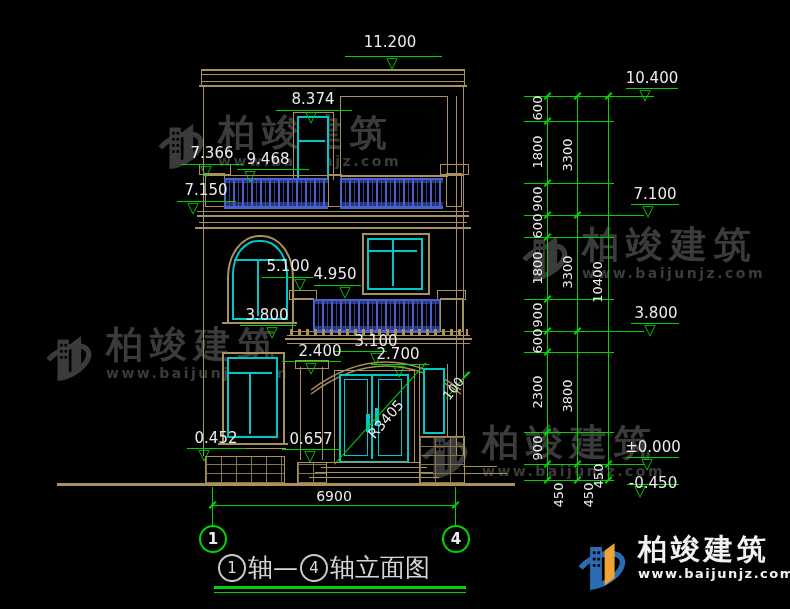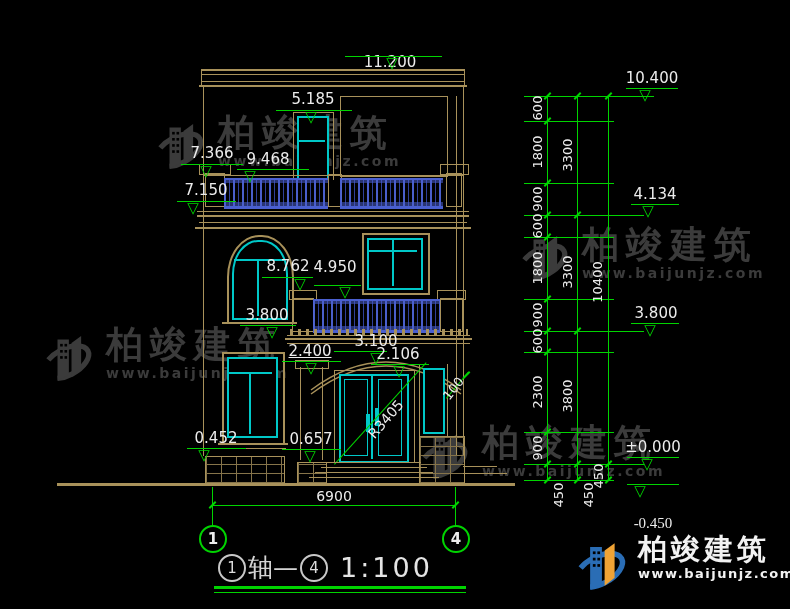--- a/index.html
+++ b/index.html
@@ -226,91 +226,91 @@
   <div class="stone" style="left:419px;top:436px;width:44px;height:46px;"></div>
   <div class="hl" style="left:327px;top:462px;width:94px;"></div>
   <div class="hl" style="left:321px;top:467px;width:106px;"></div>
   <div class="hl" style="left:315px;top:472px;width:118px;"></div>
   <div class="hl" style="left:309px;top:477px;width:130px;"></div>
   <div class="hl" style="left:463px;top:466px;width:34px;"></div>
   <div class="hl" style="left:463px;top:473px;width:44px;"></div>
 
   <div class="hl" style="left:57px;top:483px;width:458px;height:3px;"></div>
 
-  <span class="dim" style="left:390px;top:35px;margin-top:20px;">11.200</span>
+  <span class="dim" style="left:390px;top:35px;">11.200</span>
   <div class="ghl" style="left:345px;top:56px;width:97px;"></div>
   <span class="t" style="left:384px;top:56px;"></span>
 
-  <span class="dim" style="left:313px;top:92px;">5.185</span>
+  <span class="dim" style="left:313px;top:92px;">8.374</span>
   <div class="ghl" style="left:276px;top:110px;width:76px;"></div>
   <span class="t" style="left:303px;top:110px;"></span>
 
   <span class="dim" style="left:212px;top:146px;">7.366</span>
   <div class="ghl" style="left:181px;top:164px;width:62px;"></div>
   <span class="t" style="left:198px;top:164px;"></span>
 
   <span class="dim" style="left:268px;top:152px;">9.468</span>
   <div class="ghl" style="left:237px;top:169px;width:72px;"></div>
   <span class="t" style="left:242px;top:169px;"></span>
 
   <span class="dim" style="left:206px;top:183px;">7.150</span>
   <div class="ghl" style="left:177px;top:201px;width:59px;"></div>
   <span class="t" style="left:185px;top:201px;"></span>
 
-  <span class="dim" style="left:288px;top:259px;">8.762</span>
+  <span class="dim" style="left:288px;top:259px;">5.100</span>
   <div class="ghl" style="left:262px;top:277px;width:51px;"></div>
   <span class="t" style="left:292px;top:277px;"></span>
 
-  <span class="dim" style="left:335px;top:260px;text-align:center;">4.950</span>
+  <span class="dim" style="left:335px;top:267px;text-align:center;">4.950</span>
   <div class="ghl" style="left:314px;top:285px;width:47px;"></div>
   <span class="t" style="left:337px;top:285px;"></span>
 
   <span class="dim" style="left:267px;top:308px;">3.800</span>
   <div class="ghl" style="left:240px;top:325px;width:56px;"></div>
   <span class="t" style="left:264px;top:325px;"></span>
 
   <span class="dim" style="left:376px;top:334px;">3.100</span>
   <div class="ghl" style="left:334px;top:351px;width:53px;"></div>
   <span class="t" style="left:368px;top:351px;"></span>
 
-  <span class="dim" style="left:398px;top:347px;">2.106</span>
+  <span class="dim" style="left:398px;top:347px;">2.700</span>
   <div class="ghl" style="left:371px;top:364px;width:58px;"></div>
   <span class="t" style="left:391px;top:364px;"></span>
 
-  <span class="dim" style="left:310px;top:344px;text-decoration:underline;">2.400</span>
+  <span class="dim" style="left:320px;top:344px;">2.400</span>
   <div class="ghl" style="left:282px;top:361px;width:59px;"></div>
   <span class="t" style="left:303px;top:361px;"></span>
 
   <span class="dim" style="left:216px;top:431px;">0.452</span>
   <div class="ghl" style="left:187px;top:448px;width:59px;"></div>
   <span class="t" style="left:196px;top:448px;"></span>
 
   <span class="dim" style="left:311px;top:432px;">0.657</span>
   <div class="ghl" style="left:282px;top:449px;width:59px;"></div>
   <span class="t" style="left:302px;top:449px;"></span>
 
   <span class="dim" style="left:652px;top:71px;">10.400</span>
   <div class="ghl" style="left:626px;top:88px;width:52px;"></div>
   <span class="t" style="left:637px;top:88px;"></span>
 
-  <span class="dim" style="left:655px;top:187px;">4.134</span>
+  <span class="dim" style="left:655px;top:187px;">7.100</span>
   <div class="ghl" style="left:631px;top:204px;width:48px;"></div>
   <span class="t" style="left:640px;top:204px;"></span>
 
   <span class="dim" style="left:656px;top:306px;">3.800</span>
   <div class="ghl" style="left:631px;top:323px;width:48px;"></div>
   <span class="t" style="left:642px;top:323px;"></span>
 
   <span class="dim" style="left:653px;top:440px;">±0.000</span>
   <div class="ghl" style="left:627px;top:457px;width:52px;"></div>
   <span class="t" style="left:639px;top:457px;"></span>
 
   <div class="ghl" style="left:627px;top:484px;width:52px;"></div>
   <span class="t" style="left:632px;top:484px;"></span>
-  <span class="dim" style="left:653px;top:516px;font-family:Liberation Serif, serif;">-0.450</span>
+  <span class="dim" style="left:653px;top:476px;">-0.450</span>
 
   <div class="gvl" style="left:547px;top:96px;height:384px;"></div>
   <div class="gvl" style="left:577px;top:96px;height:384px;"></div>
   <div class="gvl" style="left:608px;top:96px;height:384px;"></div>
 
   <div class="ghl" style="left:524px;top:96px;width:130px;"></div>
   <div class="ghl" style="left:524px;top:121px;width:90px;"></div>
   <div class="ghl" style="left:524px;top:183px;width:90px;"></div>
   <div class="ghl" style="left:524px;top:215px;width:120px;"></div>
   <div class="ghl" style="left:524px;top:237px;width:90px;"></div>
@@ -372,21 +372,21 @@
     </div>
 
   <div class="title" style="left:216px;top:551px;">
     <span class="tcirc">
         <span>1</span>
       </span>
     <span>轴—</span>
     <span class="tcirc">
         <span>4</span>
       </span>
-    <span class="tscale">1:100</span>
+    <span>轴立面图</span>
   </div>
   <div class="ghl" style="left:214px;top:586px;width:252px;height:3px;"></div>
   <div class="ghl" style="left:214px;top:592px;width:252px;"></div>
 
   <div class="wm" style="left:572px;top:534px;gap:8px;">
     <svg class="glyph" style="position:static" width="58" height="62" viewBox="0 0 64 64">
       <ellipse cx="30" cy="38" rx="28" ry="15" transform="rotate(-28 30 38)" fill="none" stroke="#2a6db5" stroke-width="6" stroke-dasharray="52 34"></ellipse>
       <path d="M20,12 h13 v40 l-13,7 z" fill="#2a6db5"></path>
       <path d="M36,16 l11,-8 v38 l-11,9 z" fill="#f0a335"></path>
       <g fill="#000">

